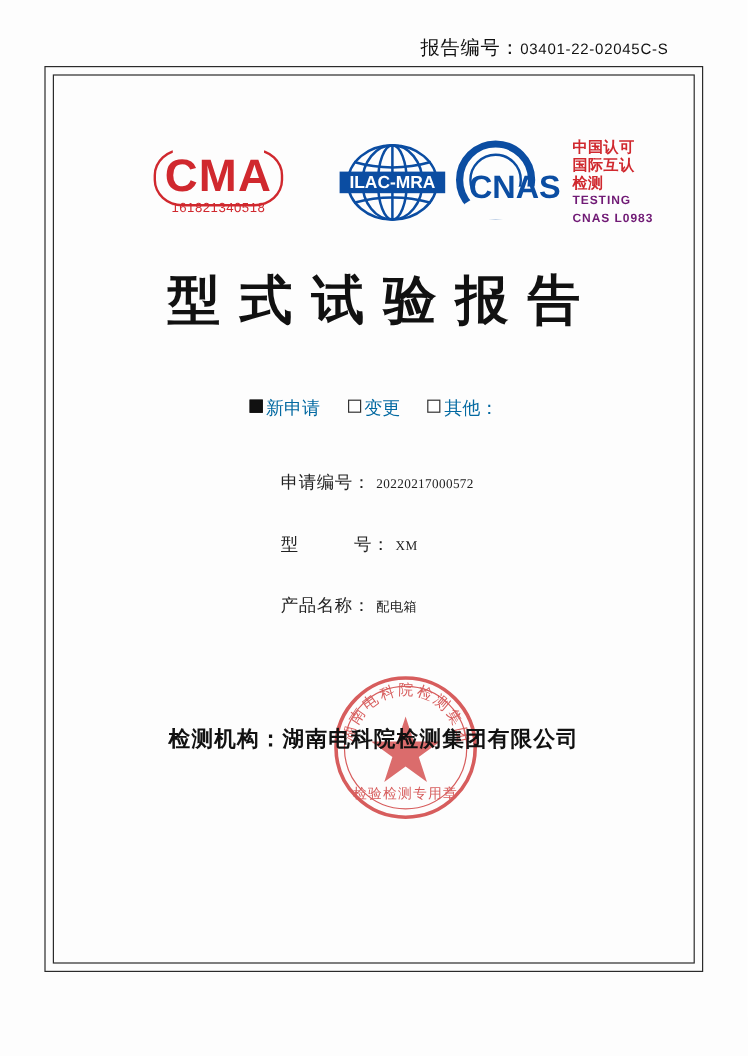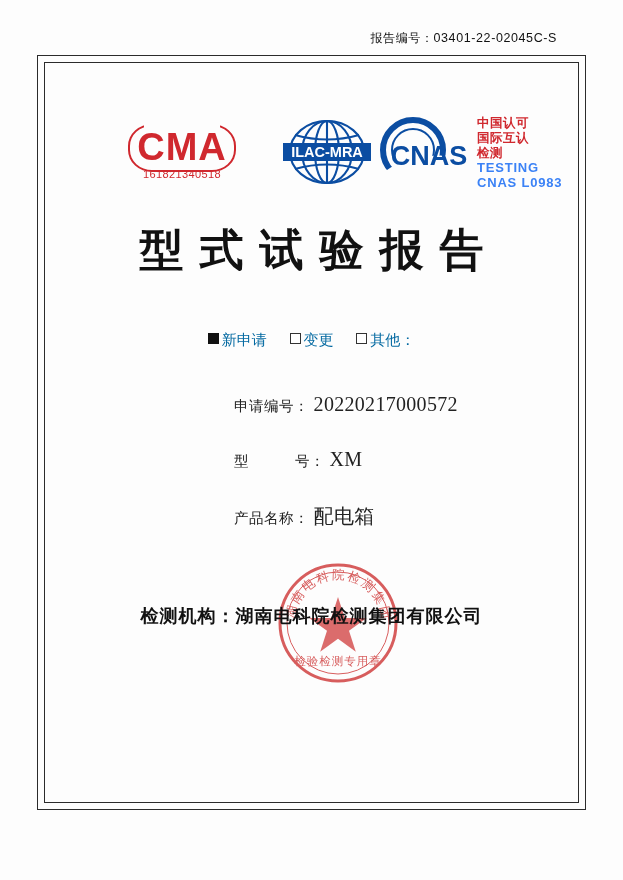--- a/index.html
+++ b/index.html
@@ -28,21 +28,21 @@
     right: 66px;
     top: 30px;
     font-family: "Liberation Sans", sans-serif;
     font-size: 12.5px;
     letter-spacing: 0.6px;
     white-space: nowrap;
     color: #111;
   }
   .report-no .label {
     font-family: "DejaVu Sans", sans-serif;
-    font-size: 12px;
+    font-size: 16px;
   }
   
   .frame {
     position: absolute;
     left: 37px;
     top: 55px;
     width: 549px;
     height: 755px;
     border: 1.5px solid #2b2b2b;
     box-sizing: border-box;
@@ -140,23 +140,23 @@
     top: 26px;
     width: 92px;
     font-family: "DejaVu Sans", sans-serif;
     color: #d0282e;
     font-size: 12.5px;
     font-weight: bold;
     line-height: 15px;
     letter-spacing: 0.5px;
   }
   .cnas-right .en {
-    color: #3b82f6;
+    color: #701a75;
     font-family: "Liberation Sans", sans-serif;
-    font-size: 13px;
+    font-size: 10px;
     letter-spacing: 0.8px;
     line-height: 14px;
     margin-top: 1px;
   }
   
   .title {
     position: absolute;
     left: 0; right: 0;
     top: 165px;
     text-align: center;
@@ -209,21 +209,21 @@
     font-size: 14.5px;
     color: #222;
   }
   .field-row {
     margin-bottom: 32px;
     white-space: nowrap;
   }
   .field-label { letter-spacing: 0.5px; margin-left: 20px; }
   .field-value {
     font-family: "Liberation Serif", serif;
-    font-size: 20px;
+    font-size: 11px;
     letter-spacing: 0.3px;
   }
   .gap { display: inline-block; width: 26px; }
   
   .org {
     position: absolute;
     left: 0; right: 0;
     top: 548px;
     text-align: center;
     font-family: Liberation Serif, serif;

